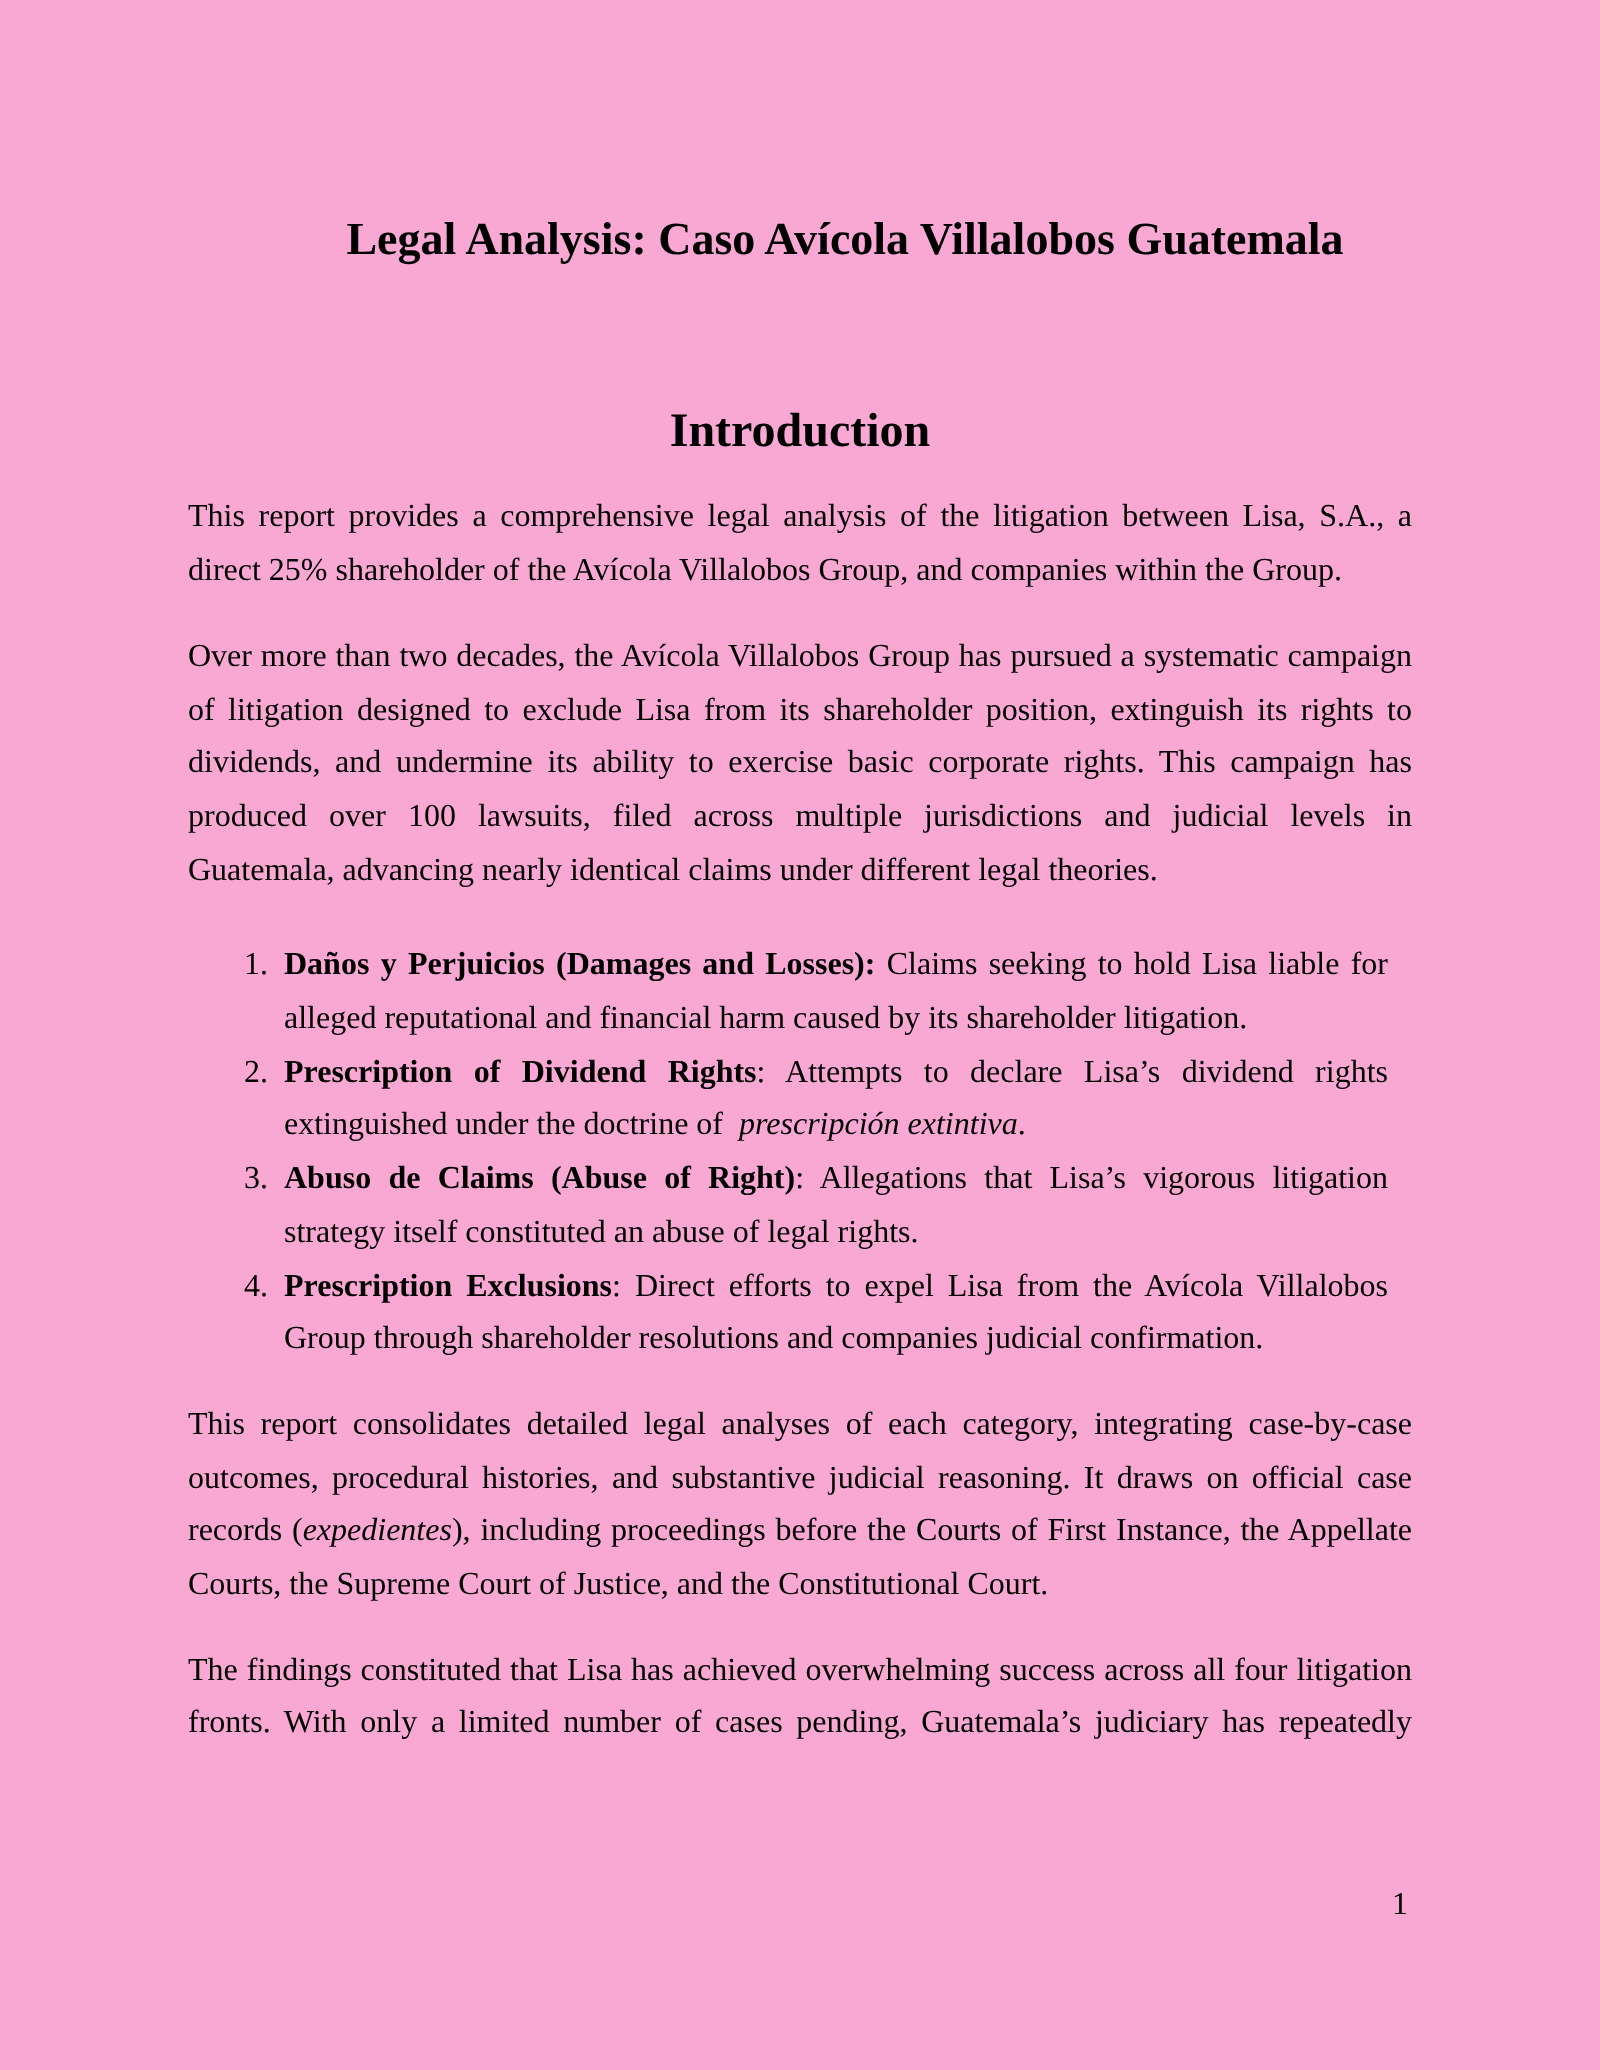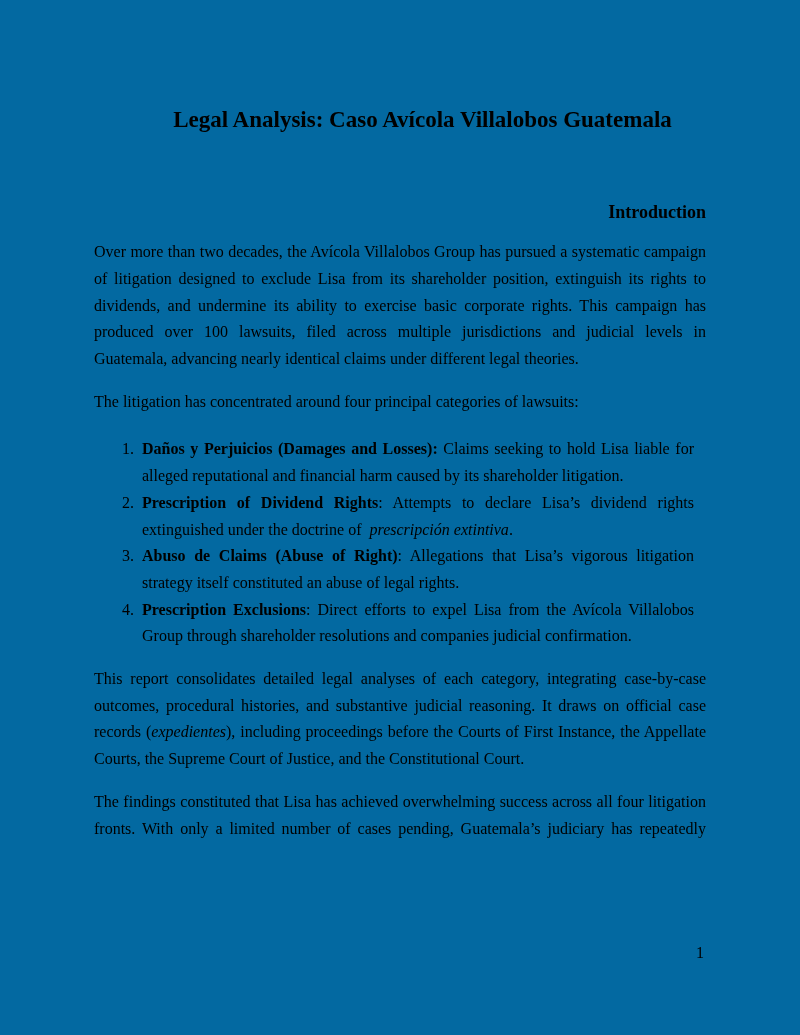--- a/index.html
+++ b/index.html
@@ -5,42 +5,42 @@
   html, body {
     margin: 0;
     padding: 0;
     background: #ffffff;
   }
   .page {
     position: relative;
     width: 800px;
     height: 1035px;
     box-sizing: border-box;
-    background: #0369a1;
+    background: #f9a8d4;
     color: #000000;
     font-family: "Liberation Serif", "DejaVu Serif", serif;
     font-size: 16px;
     line-height: 26.7px;
     padding: 0 94px;
     overflow: hidden;
   }
   h1.doc-title {
     margin: 106px 0 0 0;
     padding-left: 45px;
     font-size: 23px;
     line-height: 1.2;
     font-weight: 700;
     text-align: center;
   }
   h2.section-heading {
     margin: 68px 0 6px 0;
-    font-size: 18px;
+    font-size: 24px;
     line-height: 1.2;
     font-weight: 700;
-    text-align: right;
+    text-align: center;
   }
   p.para {
     margin: 16px 0 0 0;
     text-align: justify;
   }
   p.para.page-cut {
     text-align-last: justify;
   }
   ol.lawsuit-list {
     margin: 21px 12px 0 0;
@@ -63,24 +63,24 @@
 </style>
 </head>
 <body>
 
 <div class="page">
 
   <h1 class="doc-title">Legal Analysis: Caso Avícola Villalobos Guatemala</h1>
 
   <h2 class="section-heading">Introduction</h2>
 
+  <p class="para">This report provides a comprehensive legal analysis of the litigation between Lisa, S.A., a direct 25% shareholder of the Avícola Villalobos Group, and companies within the Group.</p>
 
   <p class="para">Over more than two decades, the Avícola Villalobos Group has pursued a systematic campaign of litigation designed to exclude Lisa from its shareholder position, extinguish its rights to dividends, and undermine its ability to exercise basic corporate rights. This campaign has produced over 100 lawsuits, filed across multiple jurisdictions and judicial levels in Guatemala, advancing nearly identical claims under different legal theories.</p>
 
-  <p class="para">The litigation has concentrated around four principal categories of lawsuits:</p>
 
   <ol class="lawsuit-list">
     <li><span class="seg-bold">Daños y Perjuicios (Damages and Losses):</span><span> Claims seeking to hold Lisa liable for alleged reputational and financial harm caused by its shareholder litigation.</span></li>
     <li><span class="seg-bold">Prescription of Dividend Rights</span><span>: Attempts to declare Lisa’s dividend rights extinguished under the doctrine of &nbsp;</span><span class="seg-italic">prescripción extintiva</span><span>.</span></li>
     <li><span class="seg-bold">Abuso de Claims (Abuse of Right)</span><span>: Allegations that Lisa’s vigorous litigation strategy itself constituted an abuse of legal rights.</span></li>
     <li><span class="seg-bold">Prescription Exclusions</span><span>: Direct efforts to expel Lisa from the Avícola Villalobos Group through shareholder resolutions and companies judicial confirmation.</span></li>
   </ol>
 
   <p class="para"><span>This report consolidates detailed legal analyses of each category, integrating case-by-case outcomes, procedural histories, and substantive judicial reasoning. It draws on official case records (</span><span class="seg-italic">expedientes</span><span>), including proceedings before the Courts of First Instance, the Appellate Courts, the Supreme Court of Justice, and the Constitutional Court.</span></p>
 

